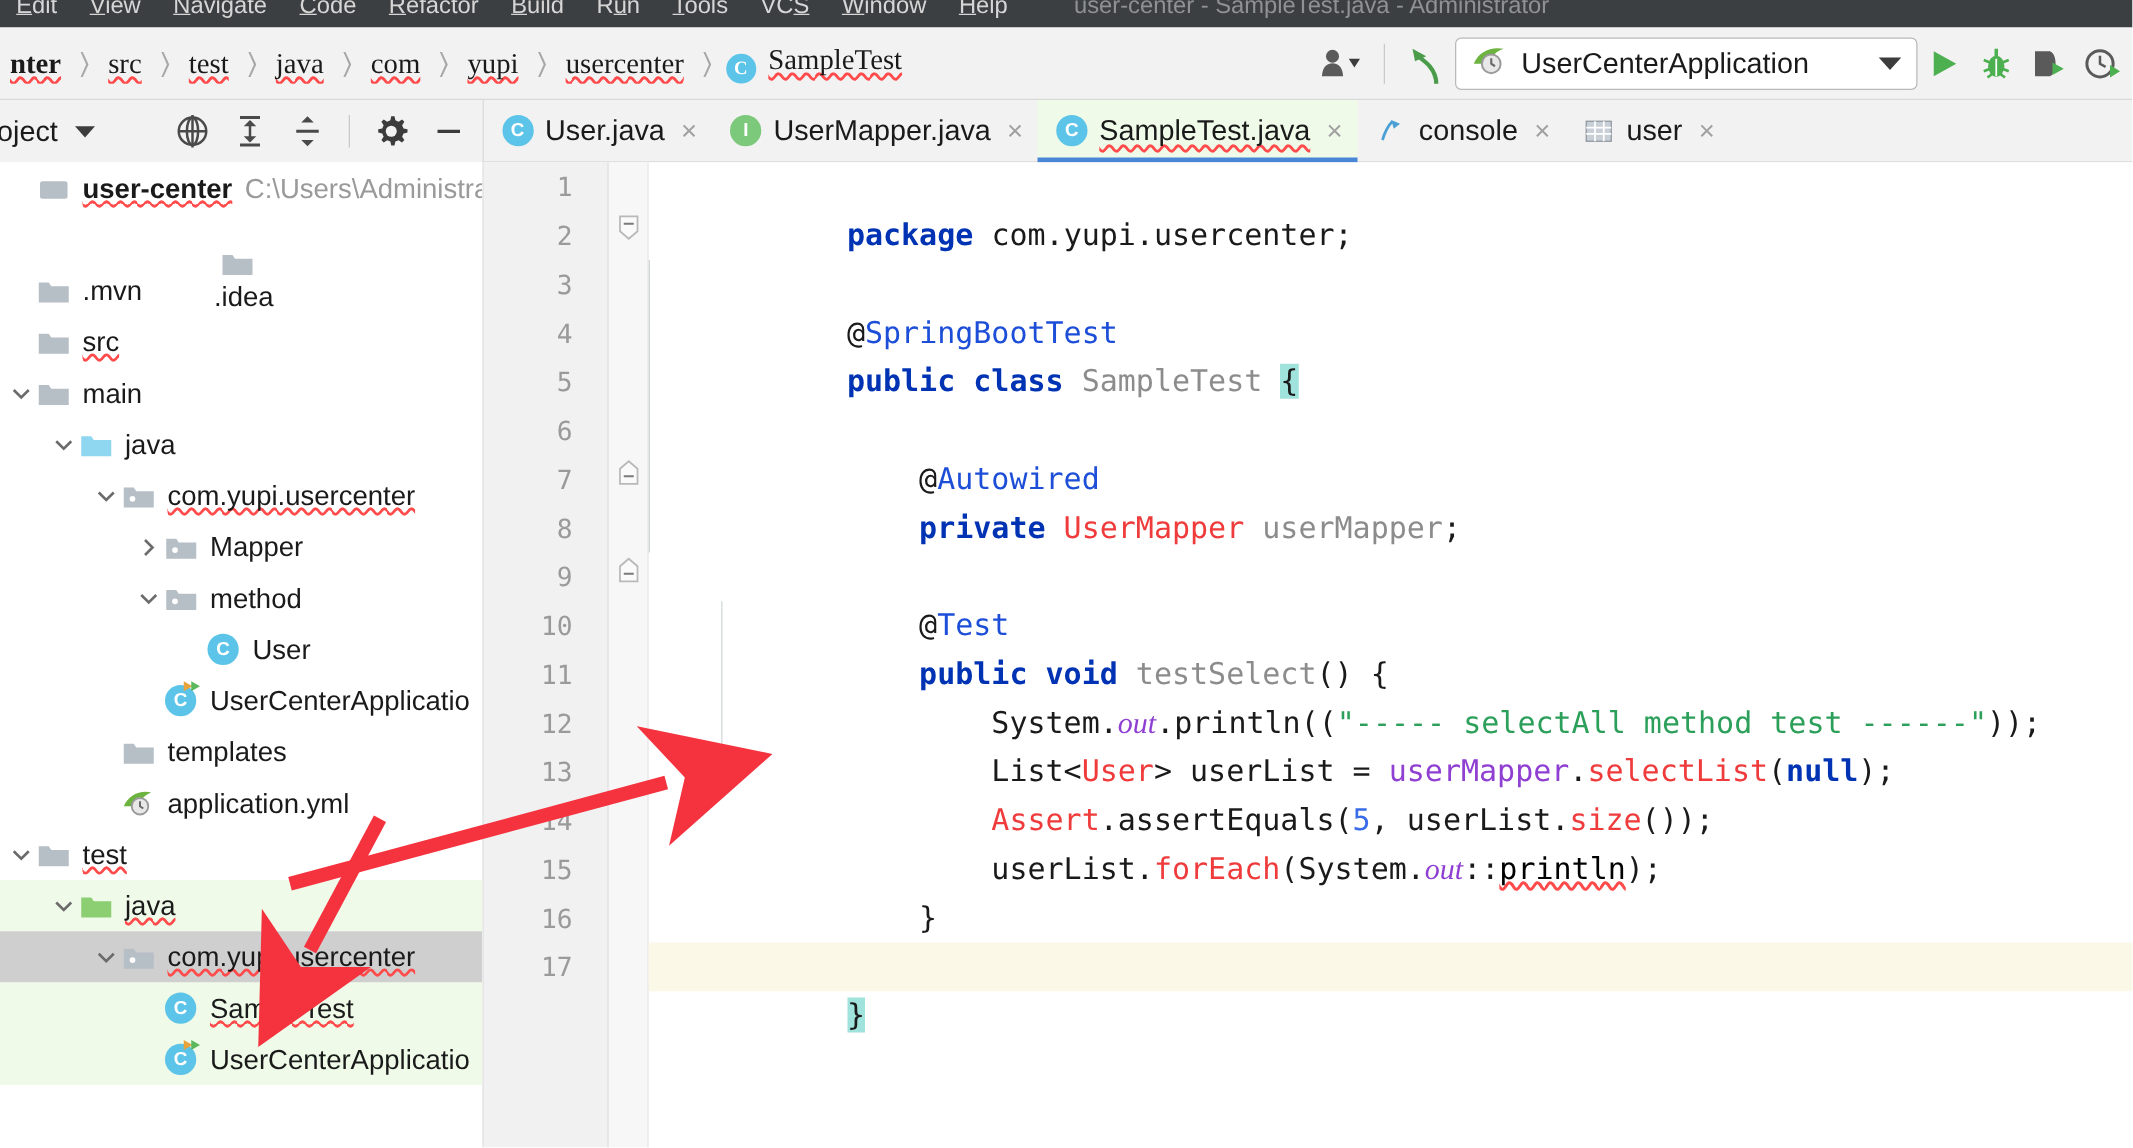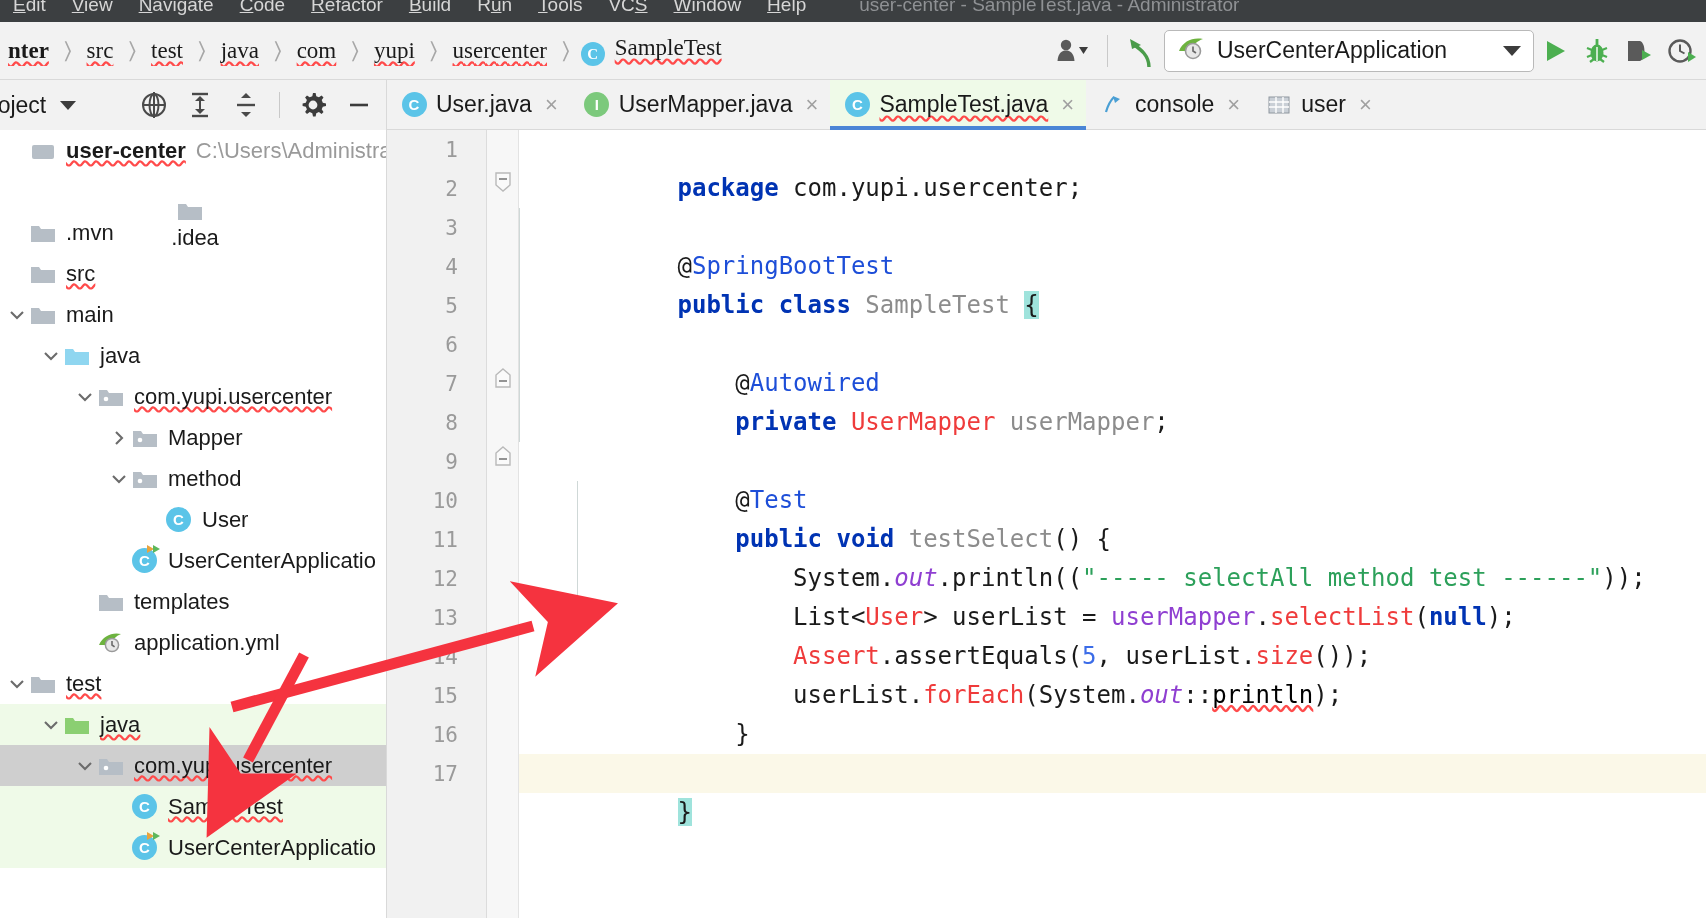--- a/index.html
+++ b/index.html
@@ -160,21 +160,21 @@
   .line-hl { position: absolute; left: 0; right: 0; height: 39px; background: #fbf8e8; }
 
   
   .kw   { color: #0033b3; font-weight: bold; margin-top: 36px; }
   .ann  { color: #1d4ed8; }
   .cls  { color: #8c8c8c; }
   .cls2 { color: #ef3b3b; }
   .plain{ color: #1a1a1a; }
   .str  { color: #2ca05a; }
   .num  { color: #3b6ce8; }
-  .fld  { color: #8f3fd1; font-style: italic; }
+  .fld  { color: #8f3fd1; font-style: italic; font-family: Liberation Serif, serif; }
   .fld2 { color: #8f3fd1; }
   .mth  { color: #ef3b3b; }
   .brace-hl { background: #9fe3dc; }
   .wsq { text-decoration: underline wavy #ff4b4b; text-decoration-skip-ink: none; text-underline-offset: 2px; }
 
   .fold-marker {
     position: absolute; left: 7px; width: 18px; height: 22px;
   }
   .indent-guide {
     position: absolute; width: 1px; background: #cfd8d7; left: 0;

